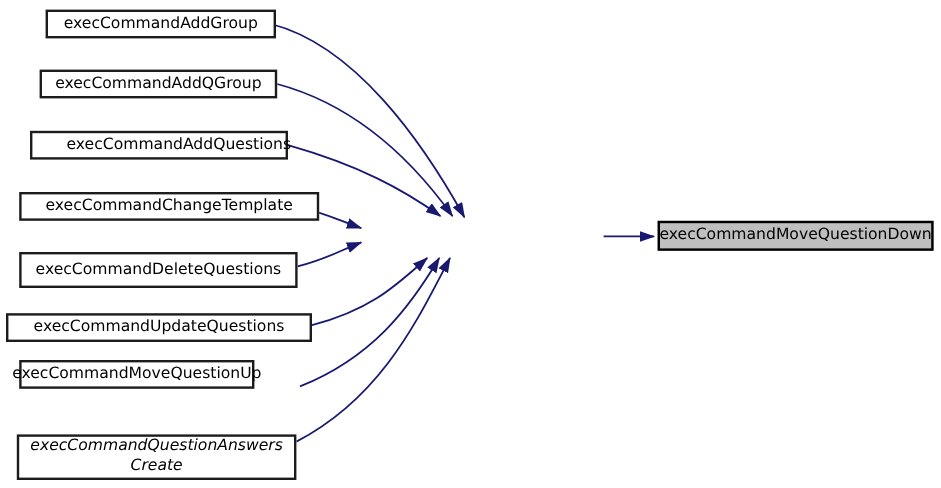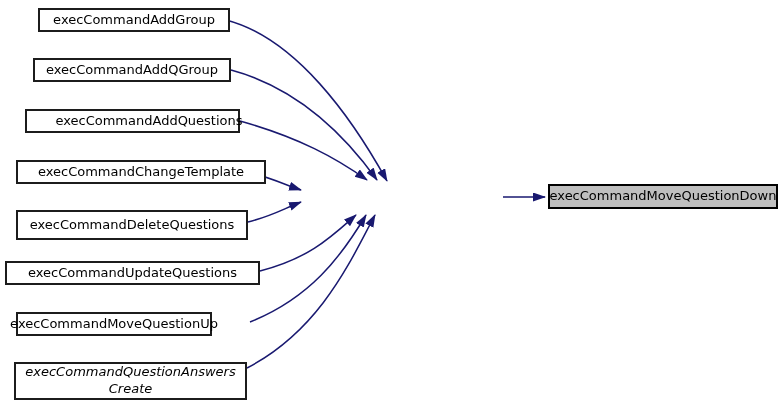--- a/index.html
+++ b/index.html
@@ -72,21 +72,21 @@
   <div class="node" style="left:33px; top:58px; width:198px; height:24px;">execCommandAddQGroup</div>
 
   <div class="node" style="left:25px; top:109px; width:215px; height:24px;padding-left:33px;">execCommandAddQuestions</div>
 
   <div class="node" style="left:16px; top:160px; width:250px; height:24px;">execCommandChangeTemplate</div>
 
   <div class="node" style="left:16px; top:210px; width:232px; height:30px;">execCommandDeleteQuestions</div>
 
   <div class="node" style="left:5px; top:261px; width:255px; height:24px;">execCommandUpdateQuestions</div>
 
-  <div class="node" style="left:16px; top:312px; width:196px; height:24px;">execCommandMoveQuestionUp</div>
+  <div class="node" style="left:16px; top:300px; width:196px; height:24px;">execCommandMoveQuestionUp</div>
 
   <div class="node" style="left:14px; top:362px; width:233px; height:38px;font-style:italic;">execCommandQuestionAnswers
 Create</div>
 
 
   <div class="node highlight" style="left:548px; top:184px; width:230px; height:25px;">execCommandMoveQuestionDown</div>
 
 </div>
 
 </body></html>

